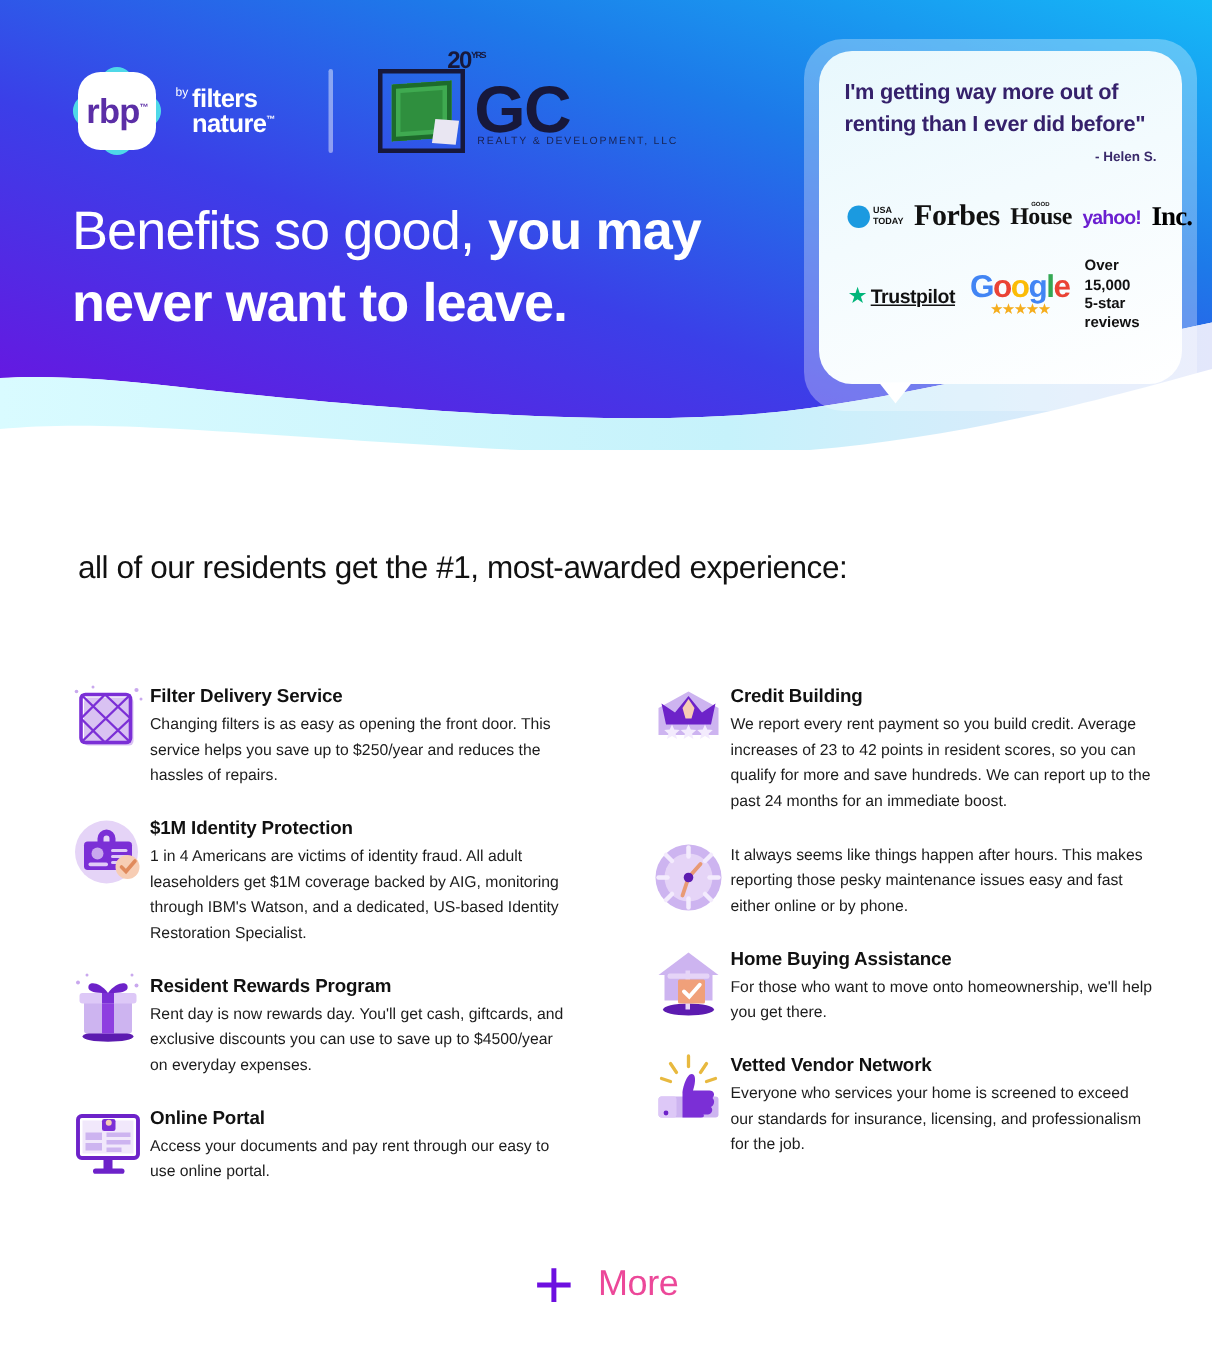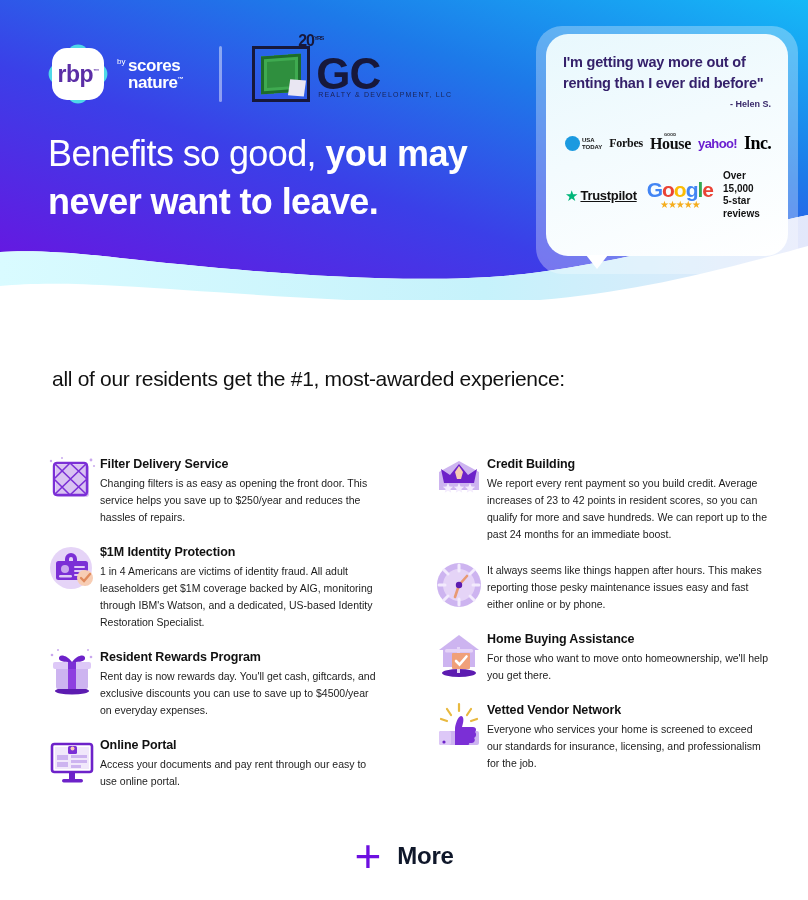--- a/index.html
+++ b/index.html
@@ -117,21 +117,21 @@
     text-align: right; color: #3a2a6b; font-size: 9px;
     margin-top: 6px; font-weight: 600;
   }
   .media-row {
     display: flex; align-items: center; gap: 7px;
     margin-top: 24px; padding-left: 2px;
   }
   .usa-today { display: flex; align-items: center; gap: 2px; }
   .usa-dot { width: 15px; height: 15px; border-radius: 50%; background: #1b9ae0; }
   .usa-txt { font-size: 6px; font-weight: bold; color: #111; line-height: 1.05; }
-  .forbes { font-family: "Liberation Serif", serif; font-size: 12px; font-weight: bold; color: #111; letter-spacing: -0.3px;}
+  .forbes { font-family: "Liberation Serif", serif; font-size: 20px; font-weight: bold; color: #111; letter-spacing: -0.3px;}
   .house { font-family: "Liberation Serif", serif; font-size: 16px; font-weight: bold; color: #111; letter-spacing: -0.3px; position: relative;}
   .house-sup { position:absolute; left: 14px; top: -3px; font-size: 4px; letter-spacing: 0; font-family:"Liberation Sans",sans-serif;}
   .yahoo { font-size: 13px; font-weight: bold; color: #6b1fd0; letter-spacing: -0.6px; }
   .inc { font-family: "Liberation Serif", serif; font-size: 18px; font-weight: bold; color: #000; letter-spacing: -0.6px; }
 
   .review-row {
     display: flex; align-items: center; gap: 10px; margin-top: 16px; padding-left: 2px;
   }
   .tp { display: flex; align-items: center; gap: 2px; }
   .tp-star { color: #00b67a; font-size: 15px; line-height: 1; }
@@ -166,21 +166,21 @@
     font-size: 12.5px; font-weight: bold; color: #111;
     letter-spacing: -0.1px; margin-bottom: 4px;
   }
   .bdesc { font-size: 10.5px; color: #1c1c1c; line-height: 1.62; }
 
   .more-row {
     position: absolute; left: 0; top: 840px; width: 808px;
     display: flex; align-items: center; justify-content: center; gap: 16px;
   }
   .plus { color: #6d0fe0; font-size: 46px; font-weight: 300; line-height: .7; }
-  .more-label { font-size: 24px; color: #0f172a; letter-spacing: -0.3px; font-weight: bold; }
+  .more-label { font-size: 24px; color: #ec4899; letter-spacing: -0.3px; }
 </style>
 </head>
 <body>
 
 <div id="page">
 
   <div class="hero">
     <svg class="hero-bg" viewBox="0 0 808 300" preserveAspectRatio="none">
       <defs>
         <linearGradient id="g1" x1="0" y1="1" x2="1" y2="0">
@@ -205,21 +205,21 @@
       <div class="rbp-wrap">
         <div class="rbp-badge">
           <div class="rbp-diamond"></div>
           <div class="rbp-square"></div>
           <div class="rbp-text">
             <span>rbp</span><span class="rbp-tm">™</span>
           </div>
         </div>
         <div class="sn-wrap">
           <div class="sn-by">by</div>
-          <div class="sn-l1">scores</div>
+          <div class="sn-l1">filters</div>
           <div class="sn-l2"><span>nature</span><span class="sn-tm">™</span></div>
         </div>
       </div>
 
       <div class="logo-divider"></div>
 
       <div class="gc-wrap">
         <div class="gc-mark">
           <div class="gc-book"></div>
         </div>

